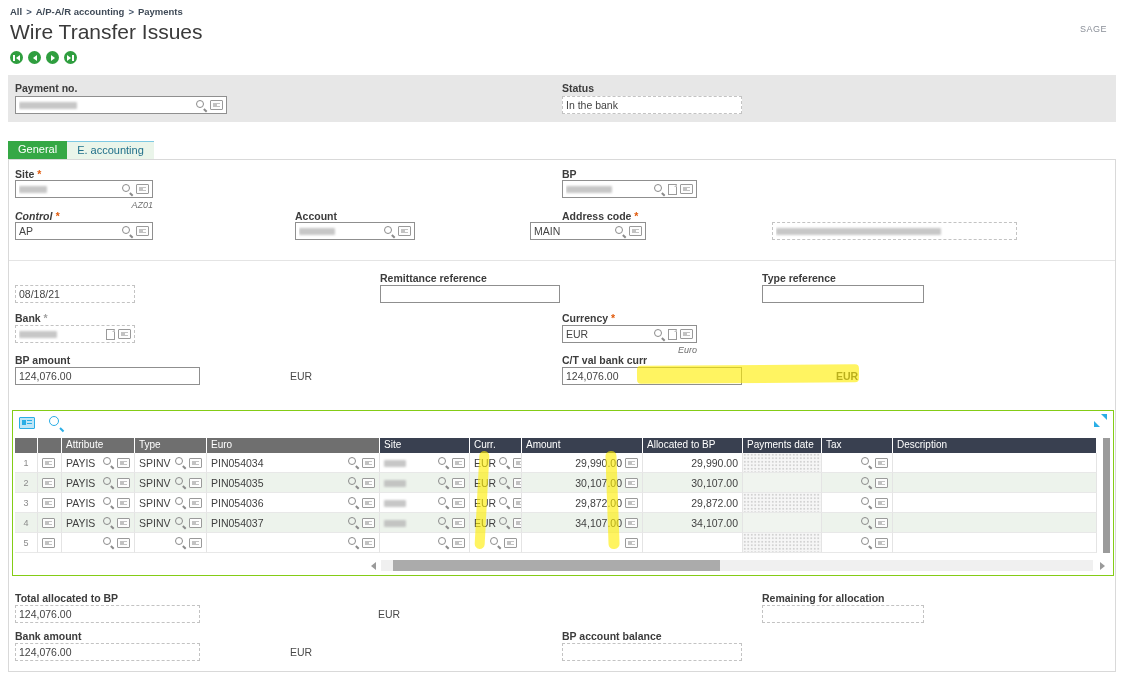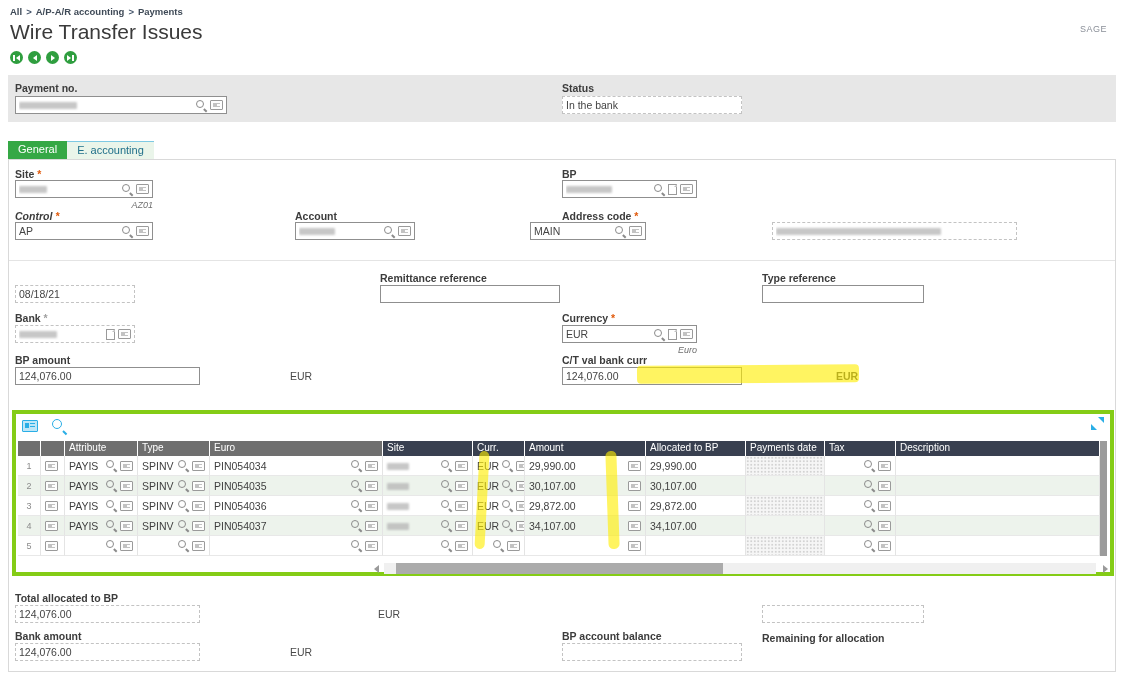--- a/index.html
+++ b/index.html
@@ -52,32 +52,32 @@
 
   
   .tabs { position:absolute; left:8px; top:141px; display:flex; }
   .tab { height:18px; padding:2px 10px 0 10px; font-size:11px; cursor:pointer; }
   .tab.active { background:#35a845; color:#fff; }
   .tab.inactive { background:#eaf5ea; color:#20708a; border-top:1px solid #7ec9e3; }
   .panel { position:absolute; left:8px; top:159px; width:1108px; height:513px; border:1px solid #d9d9d9; background:#fff; }
   .divider { position:absolute; left:9px; width:1106px; height:0; border-top:1px solid #e4e4e4; }
 
   
-  .gridpanel { position:absolute; left:12px; top:410px; width:1102px; height:166px; border:4px solid #84cc16; background:#fff; }
+  .gridpanel { position:absolute; left:12px; top:410px; width:1102px; height:166px; border:1px solid #84cc16; background:#fff; }
   .gtoolbar { position:absolute; left:6px; top:5px; display:flex; gap:14px; align-items:center; }
   .gtable { position:absolute; left:2px; top:27px; }
   .hrow, .drow { display:flex; }
   .hcell { height:15px; color:#fff; font-size:10px; padding:1px 4px; border-right:1px solid #fff; overflow:hidden; white-space:nowrap; }
   .hg { background:#6f6f6f; } .hd { background:#394050; }
   .drow { height:20px; }
   .dcell { border-right:1px solid #e4e4e4; border-bottom:1px solid #e8e8e8; display:flex; align-items:center; padding:0 4px; gap:3px; font-size:10.5px; color:#3f3f3f; overflow:hidden; white-space:nowrap; }
   .drow.even .dcell { background:#edf3ec; }
   .num { justify-content:center; color:#8a8a8a; font-size:9px; }
   .grow1 { flex:1 1 auto; }
-  .r { }
+  .r { text-align:right; }
   .hatch { background-color:#f6f6f6; background-image:radial-gradient(#cdcdcd 0.6px, transparent 0.75px); background-size:3.5px 3.5px; }
   .drow.even .dcell.hatch { background-color:#f0f4ef; }
   .c-num{width:23px} .c-act{width:24px} .c-attr{width:73px} .c-type{width:72px} .c-entry{width:173px}
   .c-site{width:90px} .c-curr{width:52px} .c-amt{width:121px} .c-alloc{width:100px} .c-disc{width:79px}
   .c-tax{width:71px} .c-desc{width:204px}
   .vstrip { position:absolute; right:3px; top:27px; width:7px; height:115px; background:#9b9b9b; }
   .hscroll { position:absolute; left:2px; top:148px; width:1092px; height:13px; }
   .hs-track { position:absolute; left:366px; right:14px; top:1px; height:11px; background:#f0f0f0; }
   .hs-thumb { position:absolute; left:378px; top:1px; width:327px; height:11px; background:#ababab; cursor:grab; }
   .hs-arrow { position:absolute; top:3px; width:0; height:0; cursor:pointer; }
@@ -485,21 +485,21 @@
       <span class="hs-arrow hs-right"></span>
     </div>
   </div>
 
   <div class="lbl" style="position:absolute;left:15px;top:592px;">Total allocated to BP</div>
   <div class="fld ro" style="left:15px;top:605px;width:185px;">
     <span class="val r">124,076.00</span>
   </div>
   <div class="cur" style="left:378px;top:608px;">EUR</div>
 
-  <div class="lbl" style="position:absolute;left:762px;top:592px;margin-top:40px;">Remaining for allocation</div>
+  <div class="lbl" style="position:absolute;left:762px;top:592px;">Remaining for allocation</div>
   <div class="fld ro" style="left:762px;top:605px;width:162px;">
       <span class="val r"></span>
     </div>
 
   <div class="lbl" style="position:absolute;left:15px;top:630px;">Bank amount</div>
   <div class="fld ro" style="left:15px;top:643px;width:185px;">
     <span class="val r">124,076.00</span>
   </div>
   <div class="cur" style="left:290px;top:646px;">EUR</div>
 

